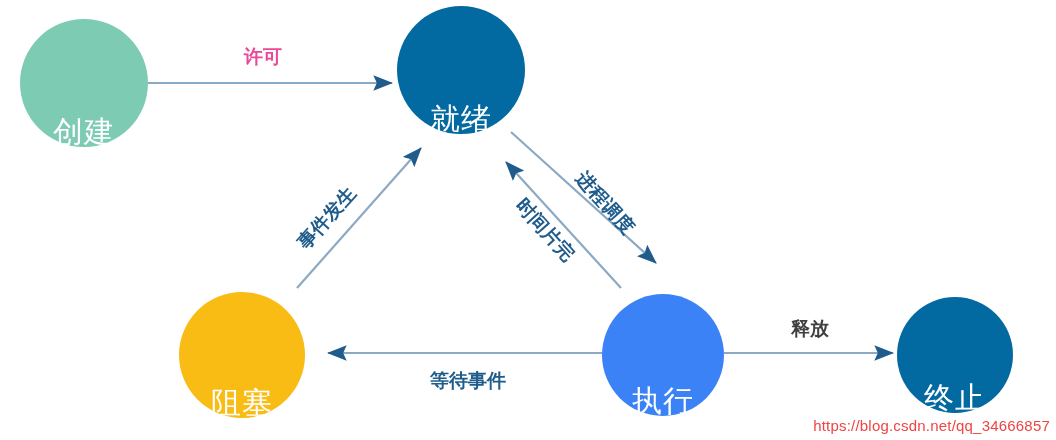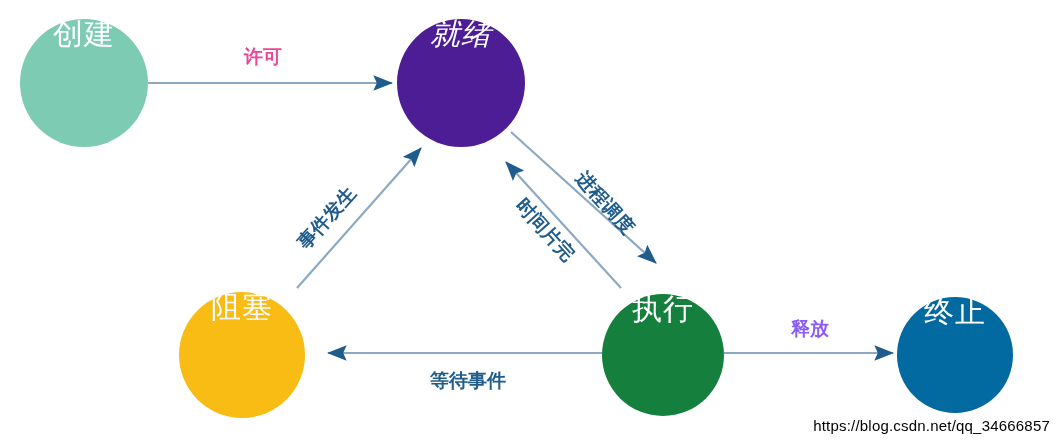--- a/index.html
+++ b/index.html
@@ -21,21 +21,21 @@
     position: absolute;
     left: 0;
     top: 0;
     width: 1056px;
     height: 440px;
   }
   .node {
     position: absolute;
     border-radius: 50%;
     display: flex;
-    align-items: flex-start;
+    align-items: flex-end;
     justify-content: center;
     color: #ffffff;
     font-size: 30px;
     font-weight: 400;
     letter-spacing: 1px;
     user-select: none;
   }
   .node-label {
     pointer-events: none;
     line-height: 1;
@@ -49,21 +49,21 @@
     user-select: none;
     transform-origin: 50% 50%;
   }
   .edge-label.rot {
     font-weight: bold;
   }
   #watermark {
     position: absolute;
     right: 6px;
     bottom: 6px;
-    color: #000000;
+    color: #ef4444;
     font-size: 15px;
     letter-spacing: 0.2px;
     user-select: none;
     white-space: nowrap;
   }
 </style>
 </head>
 <body>
 
 <div id="canvas">
@@ -81,36 +81,36 @@
         <line x1="621" y1="288" x2="506" y2="162" stroke="#8CA9C4" stroke-width="2.2" marker-end="url(#arrowhead)"></line>
         <line x1="602" y1="353" x2="328" y2="353" stroke="#8CA9C4" stroke-width="2.2" marker-end="url(#arrowhead)"></line>
         <line x1="724" y1="353" x2="893" y2="353" stroke="#8CA9C4" stroke-width="2.2" marker-end="url(#arrowhead)"></line>
       </g>
   </svg>
 
   <div id="node-layer">
       <div class="node" style="left: 20px; top: 19px; width: 128px; height: 128px; background: rgb(126, 203, 179);">
         <span class="node-label">创建</span>
       </div>
-      <div class="node" style="left: 397px; top: 19px; width: 128px; height: 128px; background: #4c1d95; font-style: italic;">
+      <div class="node" style="left: 397px; top: 6px; width: 128px; height: 128px; background: #0369a1;">
         <span class="node-label">就绪</span>
       </div>
       <div class="node" style="left: 179px; top: 292px; width: 126px; height: 126px; background: rgb(249, 188, 21);">
         <span class="node-label">阻塞</span>
       </div>
-      <div class="node" style="left: 602px; top: 294px; width: 122px; height: 122px; background: #15803d;">
+      <div class="node" style="left: 602px; top: 294px; width: 122px; height: 122px; background: #3b82f6;">
         <span class="node-label">执行</span>
       </div>
       <div class="node" style="left: 897px; top: 297px; width: 116px; height: 116px; background: #0369a1;">
         <span class="node-label">终止</span>
       </div>
     </div>
   <div id="edge-label-layer">
       <div class="edge-label" style="left: 263px; top: 57px; color: #ec4899; transform: translate(-50%, -50%) rotate(0deg);">许可</div>
       <div class="edge-label rot" style="left: 327px; top: 218px; color: rgb(31, 92, 139); transform: translate(-50%, -50%) rotate(-48deg);">事件发生</div>
       <div class="edge-label rot" style="left: 605px; top: 203px; color: rgb(31, 92, 139); transform: translate(-50%, -50%) rotate(48deg);">进程调度</div>
       <div class="edge-label rot" style="left: 545px; top: 230px; color: rgb(31, 92, 139); transform: translate(-50%, -50%) rotate(48deg);">时间片完</div>
       <div class="edge-label" style="left: 468px; top: 381px; color: rgb(31, 92, 139); transform: translate(-50%, -50%) rotate(0deg);">等待事件</div>
-      <div class="edge-label" style="left: 810px; top: 329px; color: #8b5cf6; transform: translate(-50%, -50%) rotate(0deg);">释放</div>
+      <div class="edge-label" style="left: 810px; top: 329px; color: #404040; transform: translate(-50%, -50%) rotate(0deg);">释放</div>
     </div>
 
   <div id="watermark">https://blog.csdn.net/qq_34666857</div>
 </div>
 
 </body></html>

